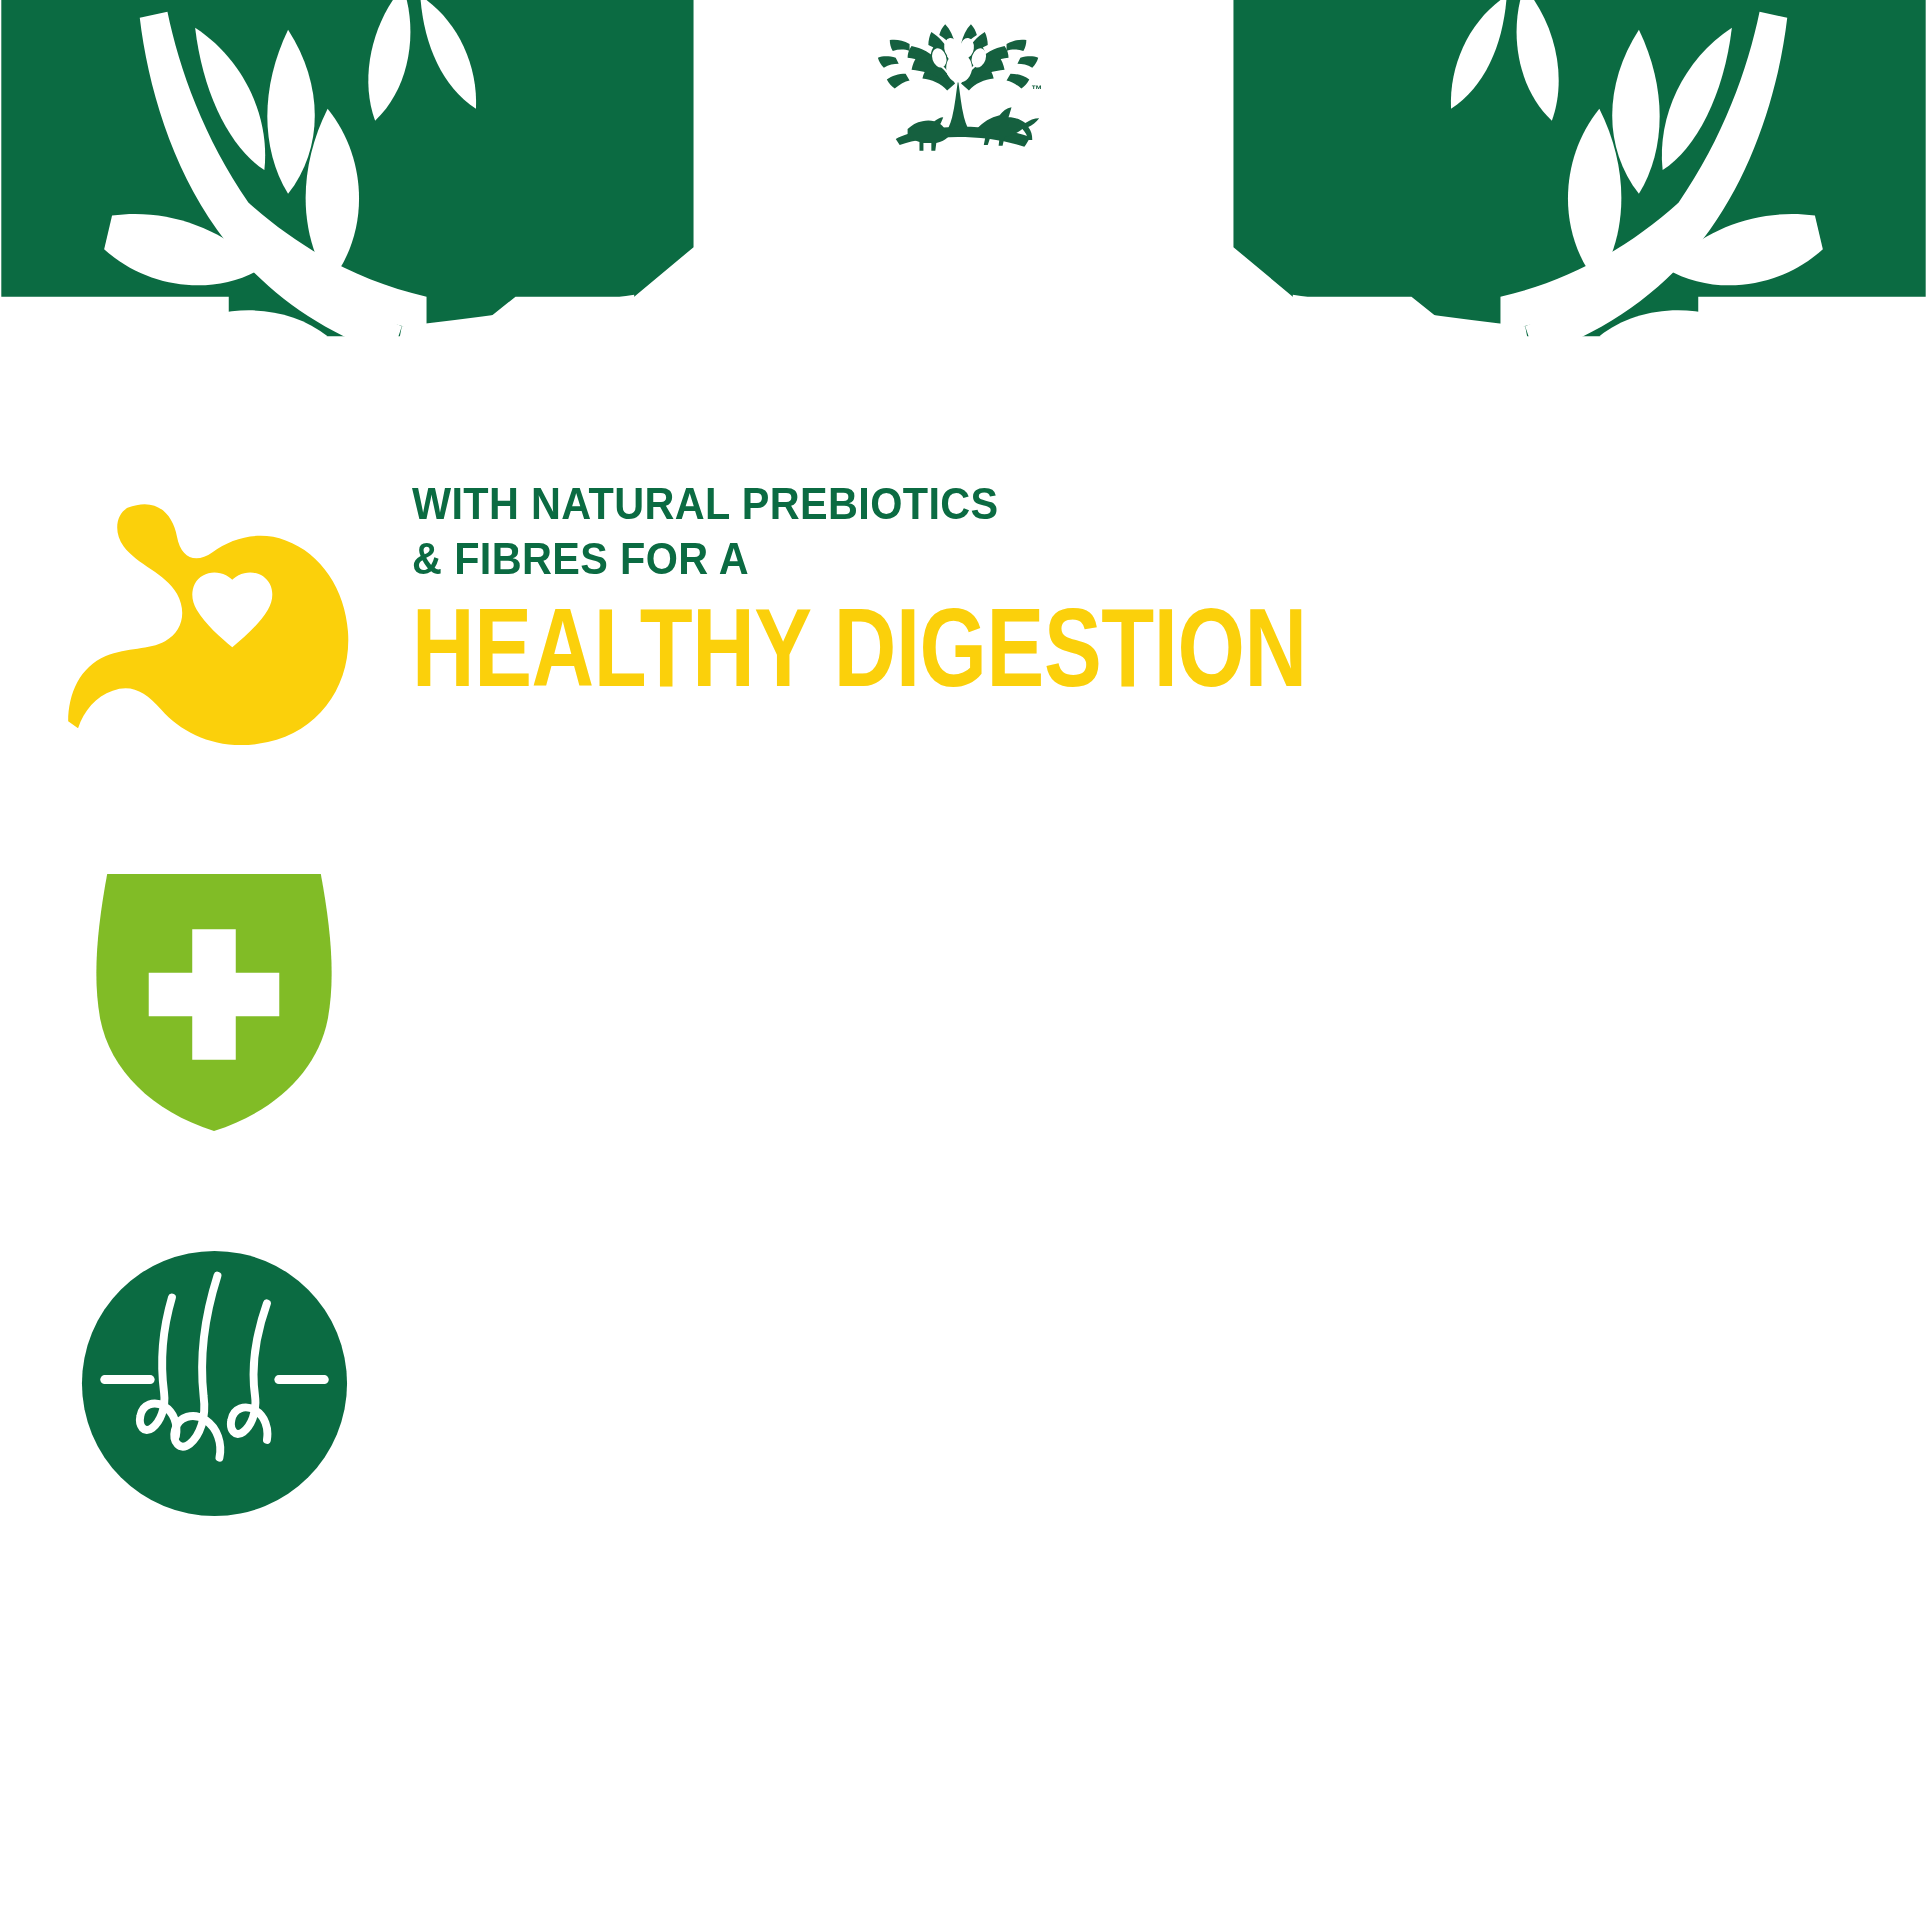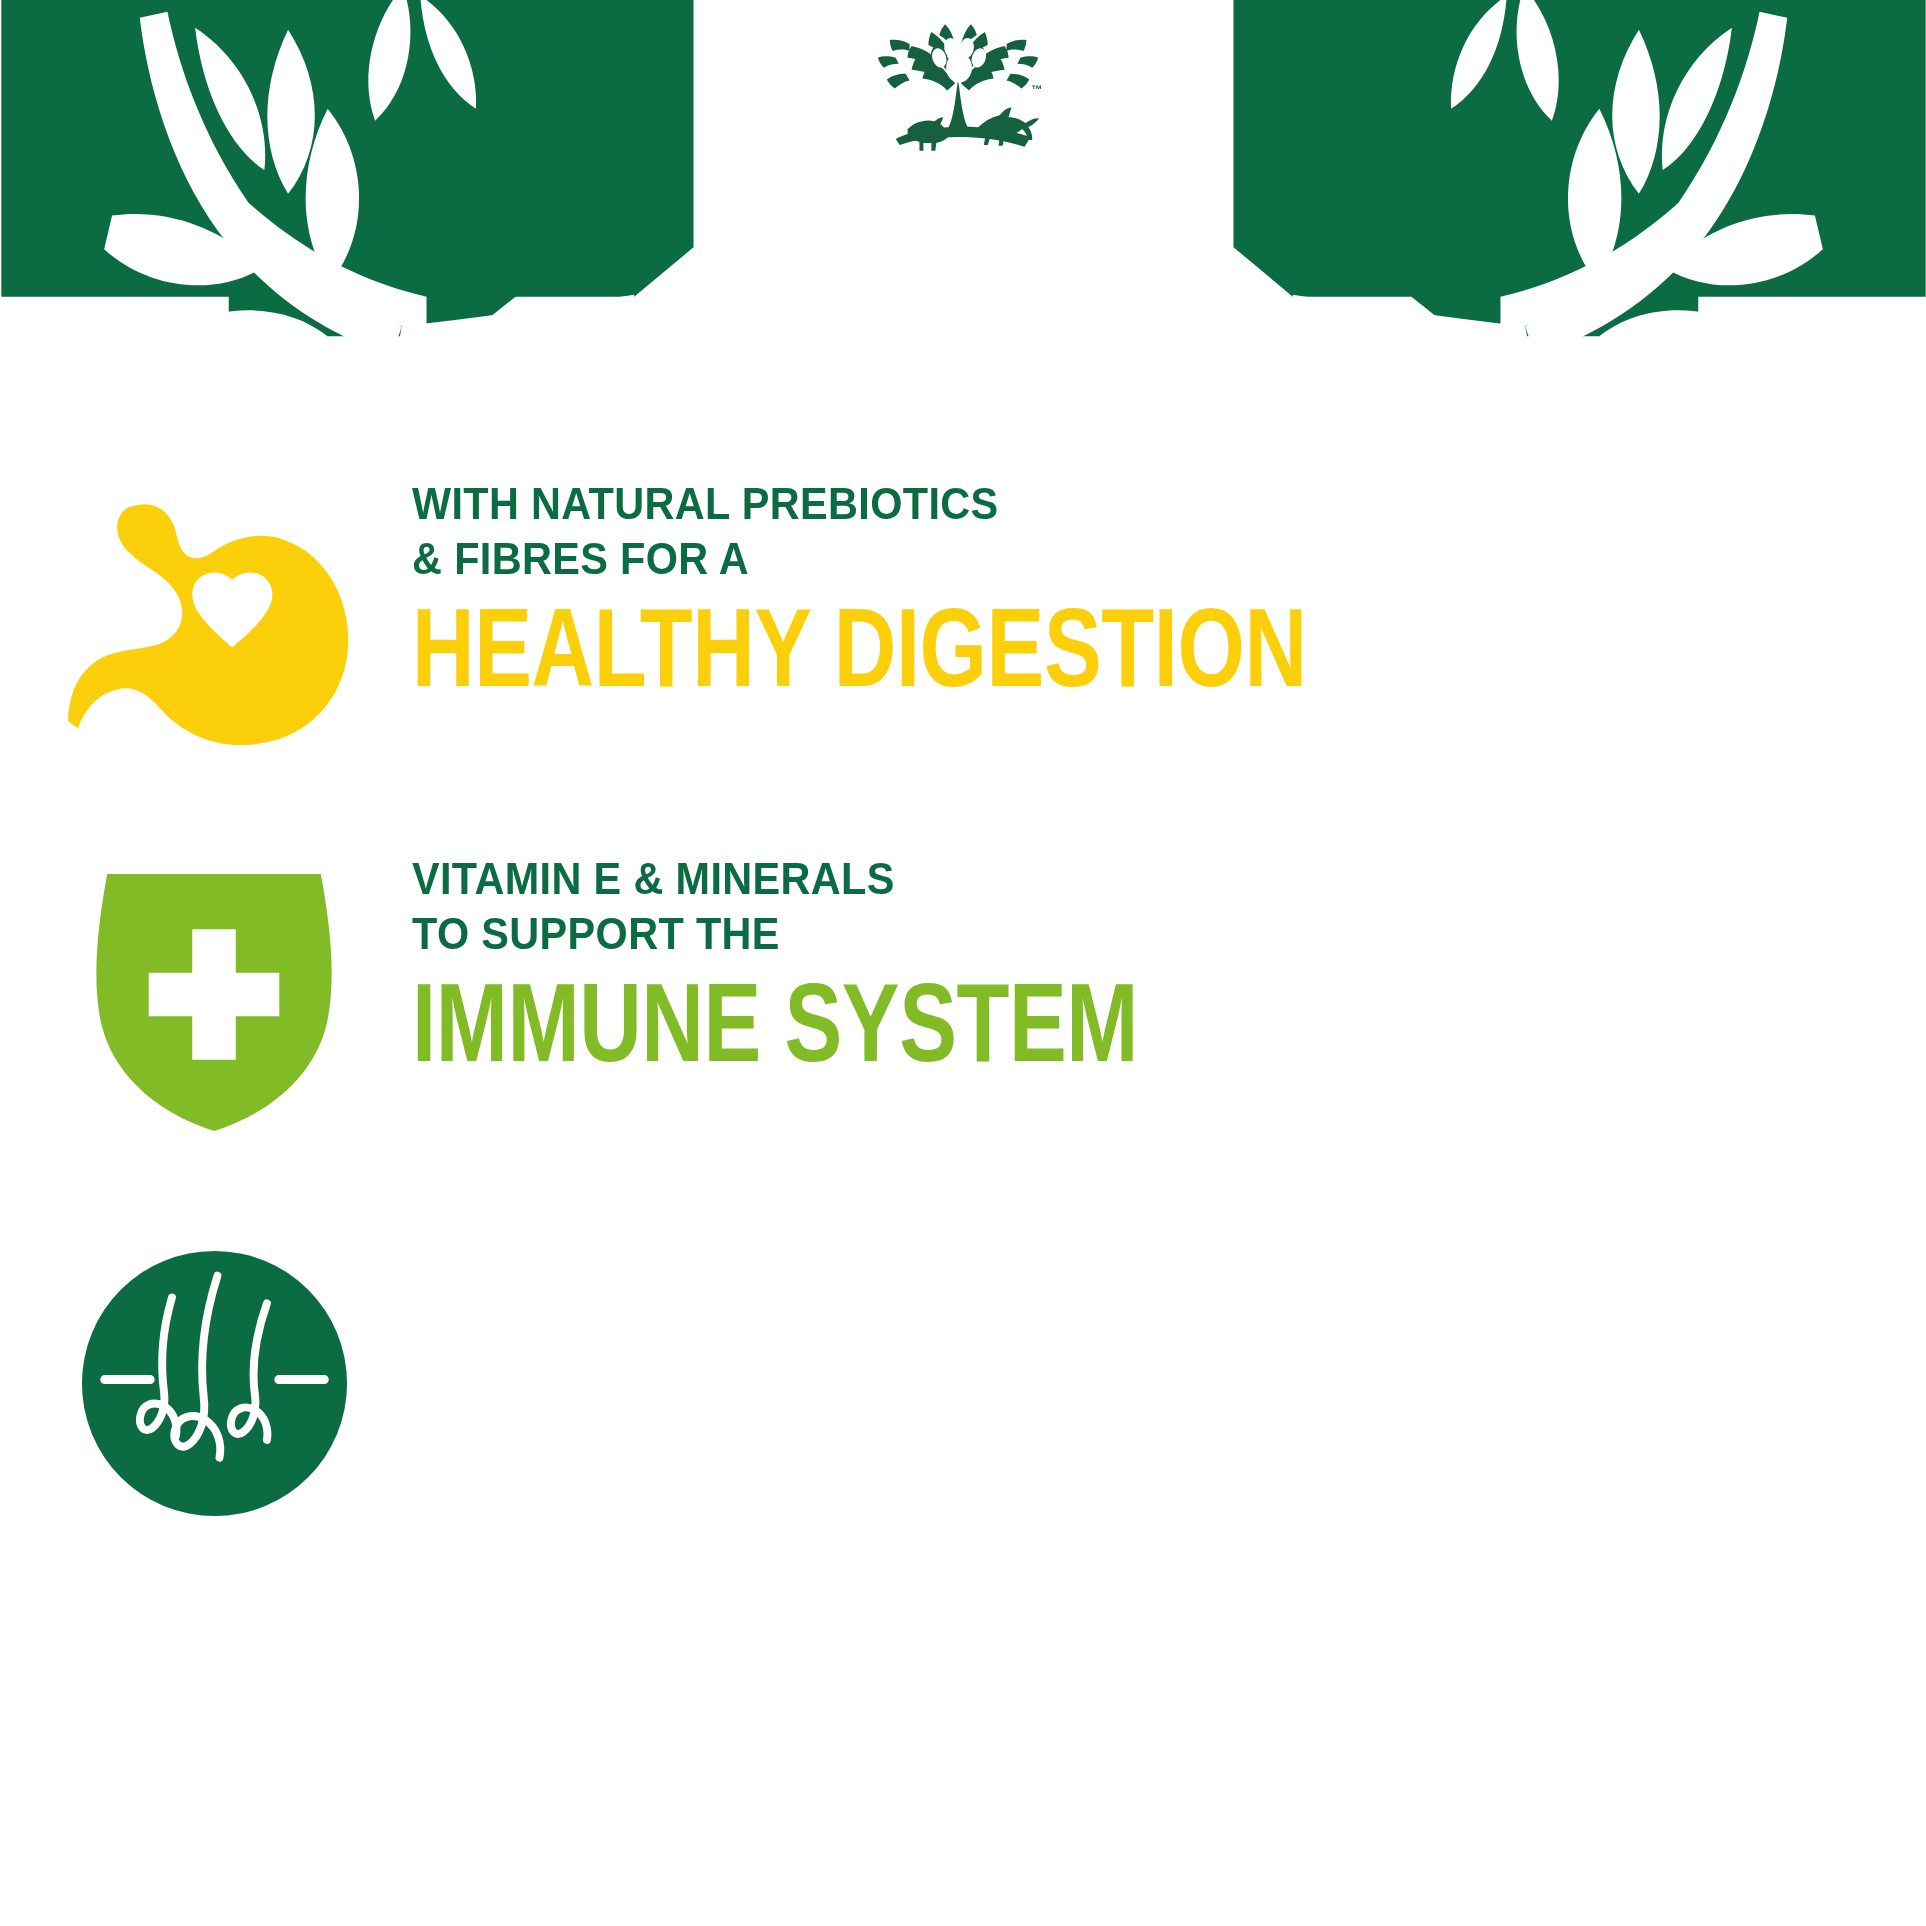--- a/index.html
+++ b/index.html
@@ -212,25 +212,20 @@
 
     <div class="benefit-row" id="row-immune">
       <div class="benefit-icon-wrap">
         <svg width="248" height="269" viewBox="0 0 250 272" xmlns="http://www.w3.org/2000/svg">
           <path fill="#81BC26" d="M17,8 L233,8 C243,62 248,112 240,155 C230,206 188,248 125,268
                                   C62,248 20,206 10,155 C2,112 7,62 17,8 Z"></path>
           <path fill="#ffffff" d="M103,64 L147,64 L147,108 L191,108 L191,152 L147,152 L147,196
                                   L103,196 L103,152 L59,152 L59,108 L103,108 Z"></path>
         </svg>
       </div>
-      <div class="benefit-text">
-        <p class="benefit-lead">VITAMIN E &amp; MINERALS
-TO SUPPORT THE</p>
-        <p class="benefit-headline" style="color:#81BC26">IMMUNE SYSTEM</p>
-      </div>
     </div>
 
     <div class="benefit-row" id="row-skin">
       <div class="benefit-icon-wrap">
         <svg width="275" height="275" viewBox="0 0 278 278" xmlns="http://www.w3.org/2000/svg">
           <circle cx="139" cy="139" r="134" fill="#0B6B42"></circle>
           <g fill="none" stroke="#ffffff" stroke-width="9" stroke-linecap="round">
 
             <path d="M28,135 L74,135"></path>
 

